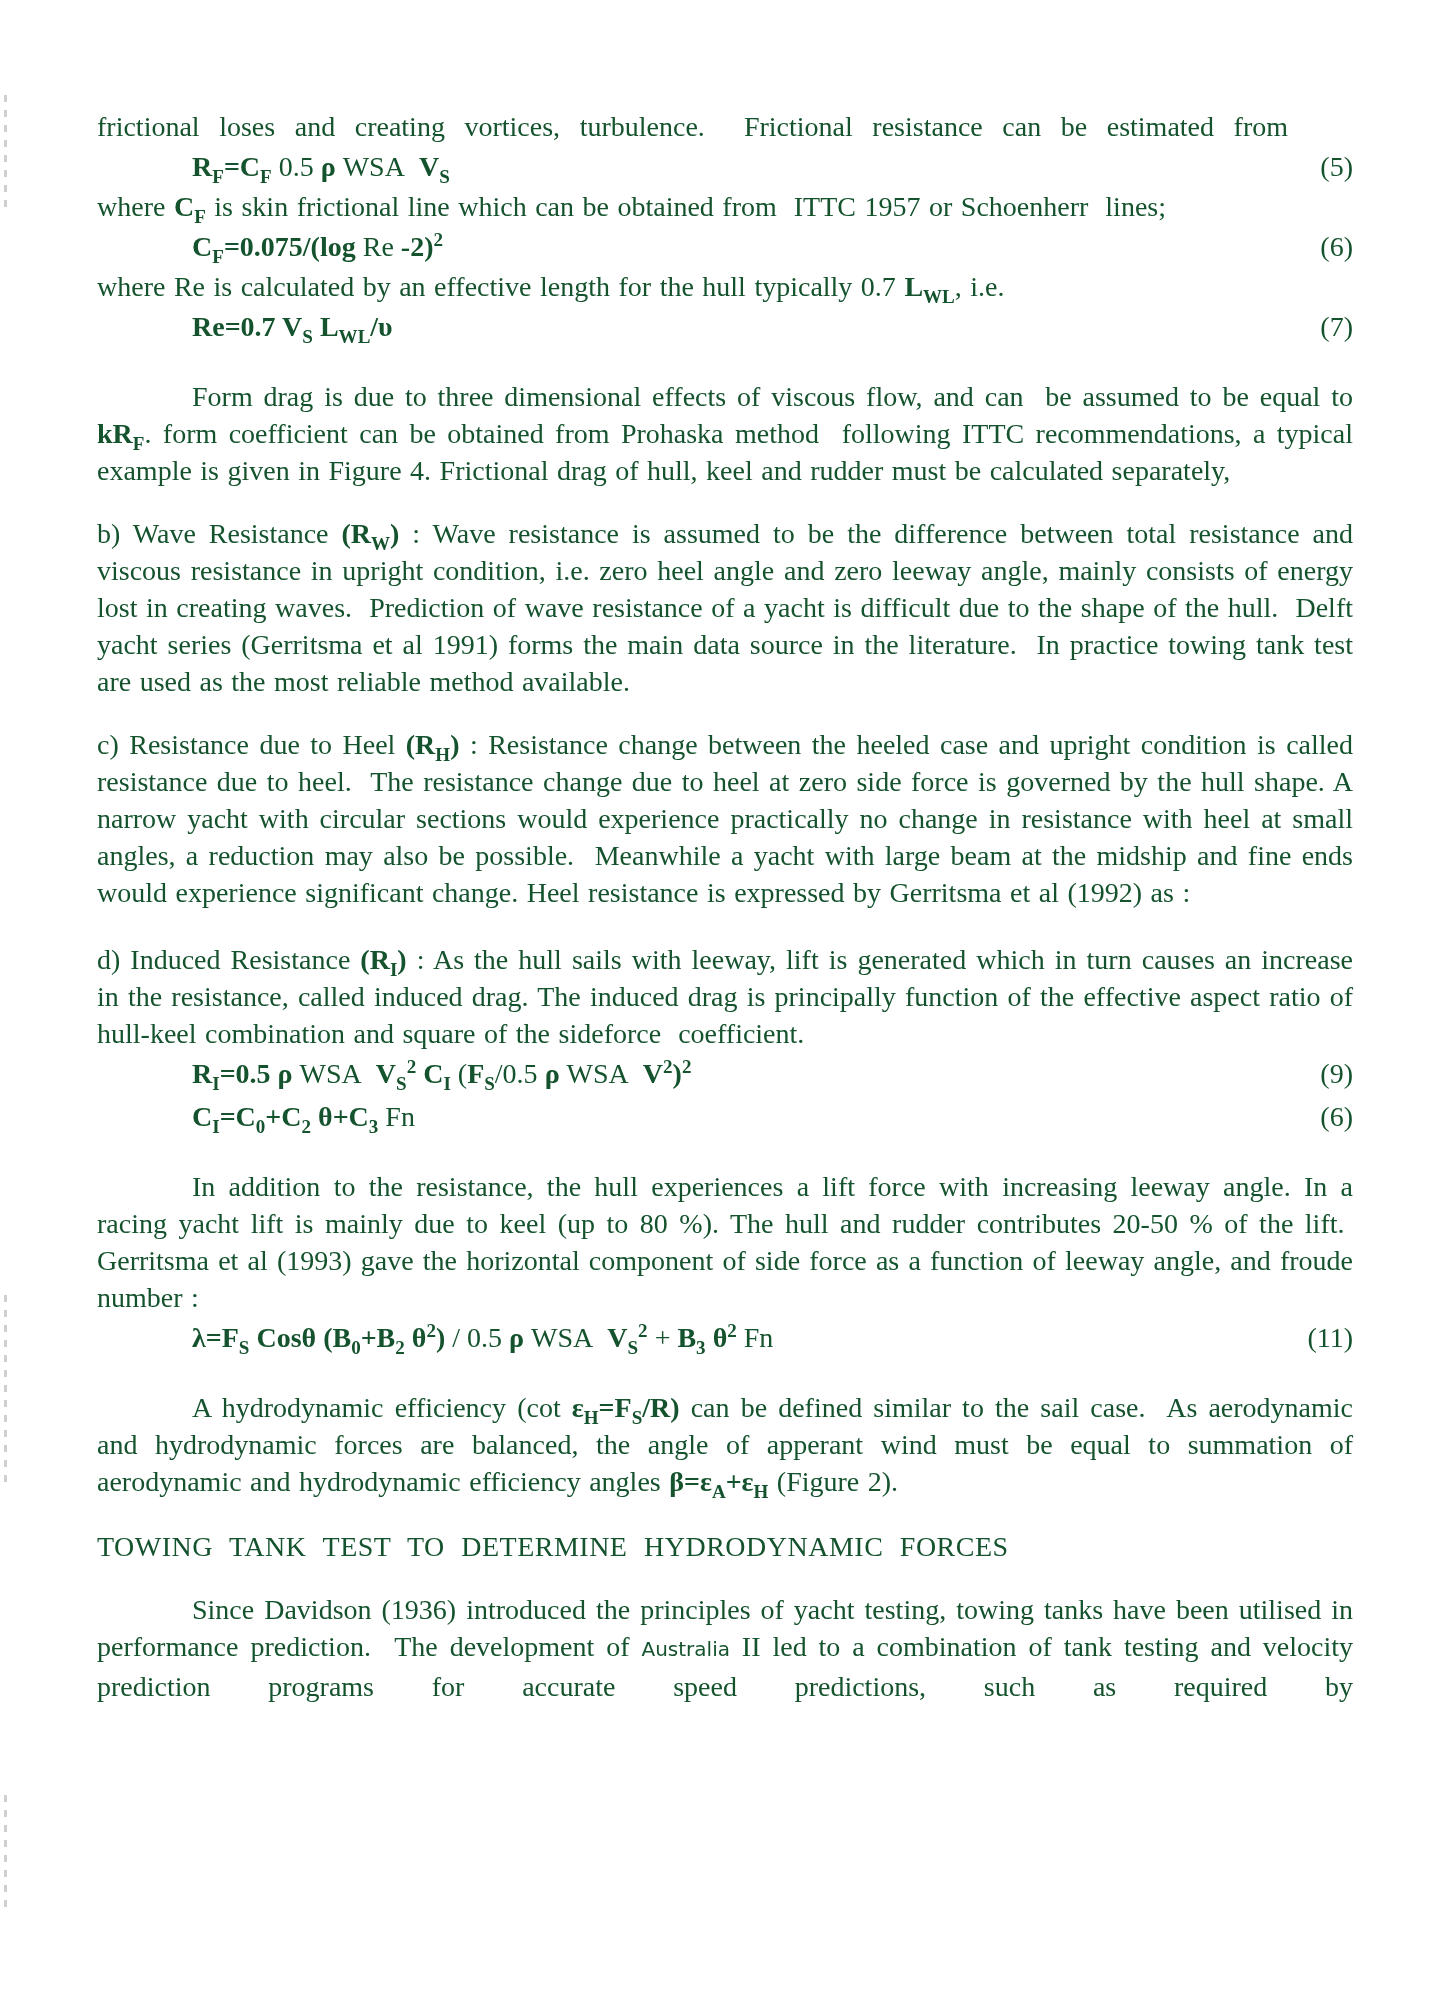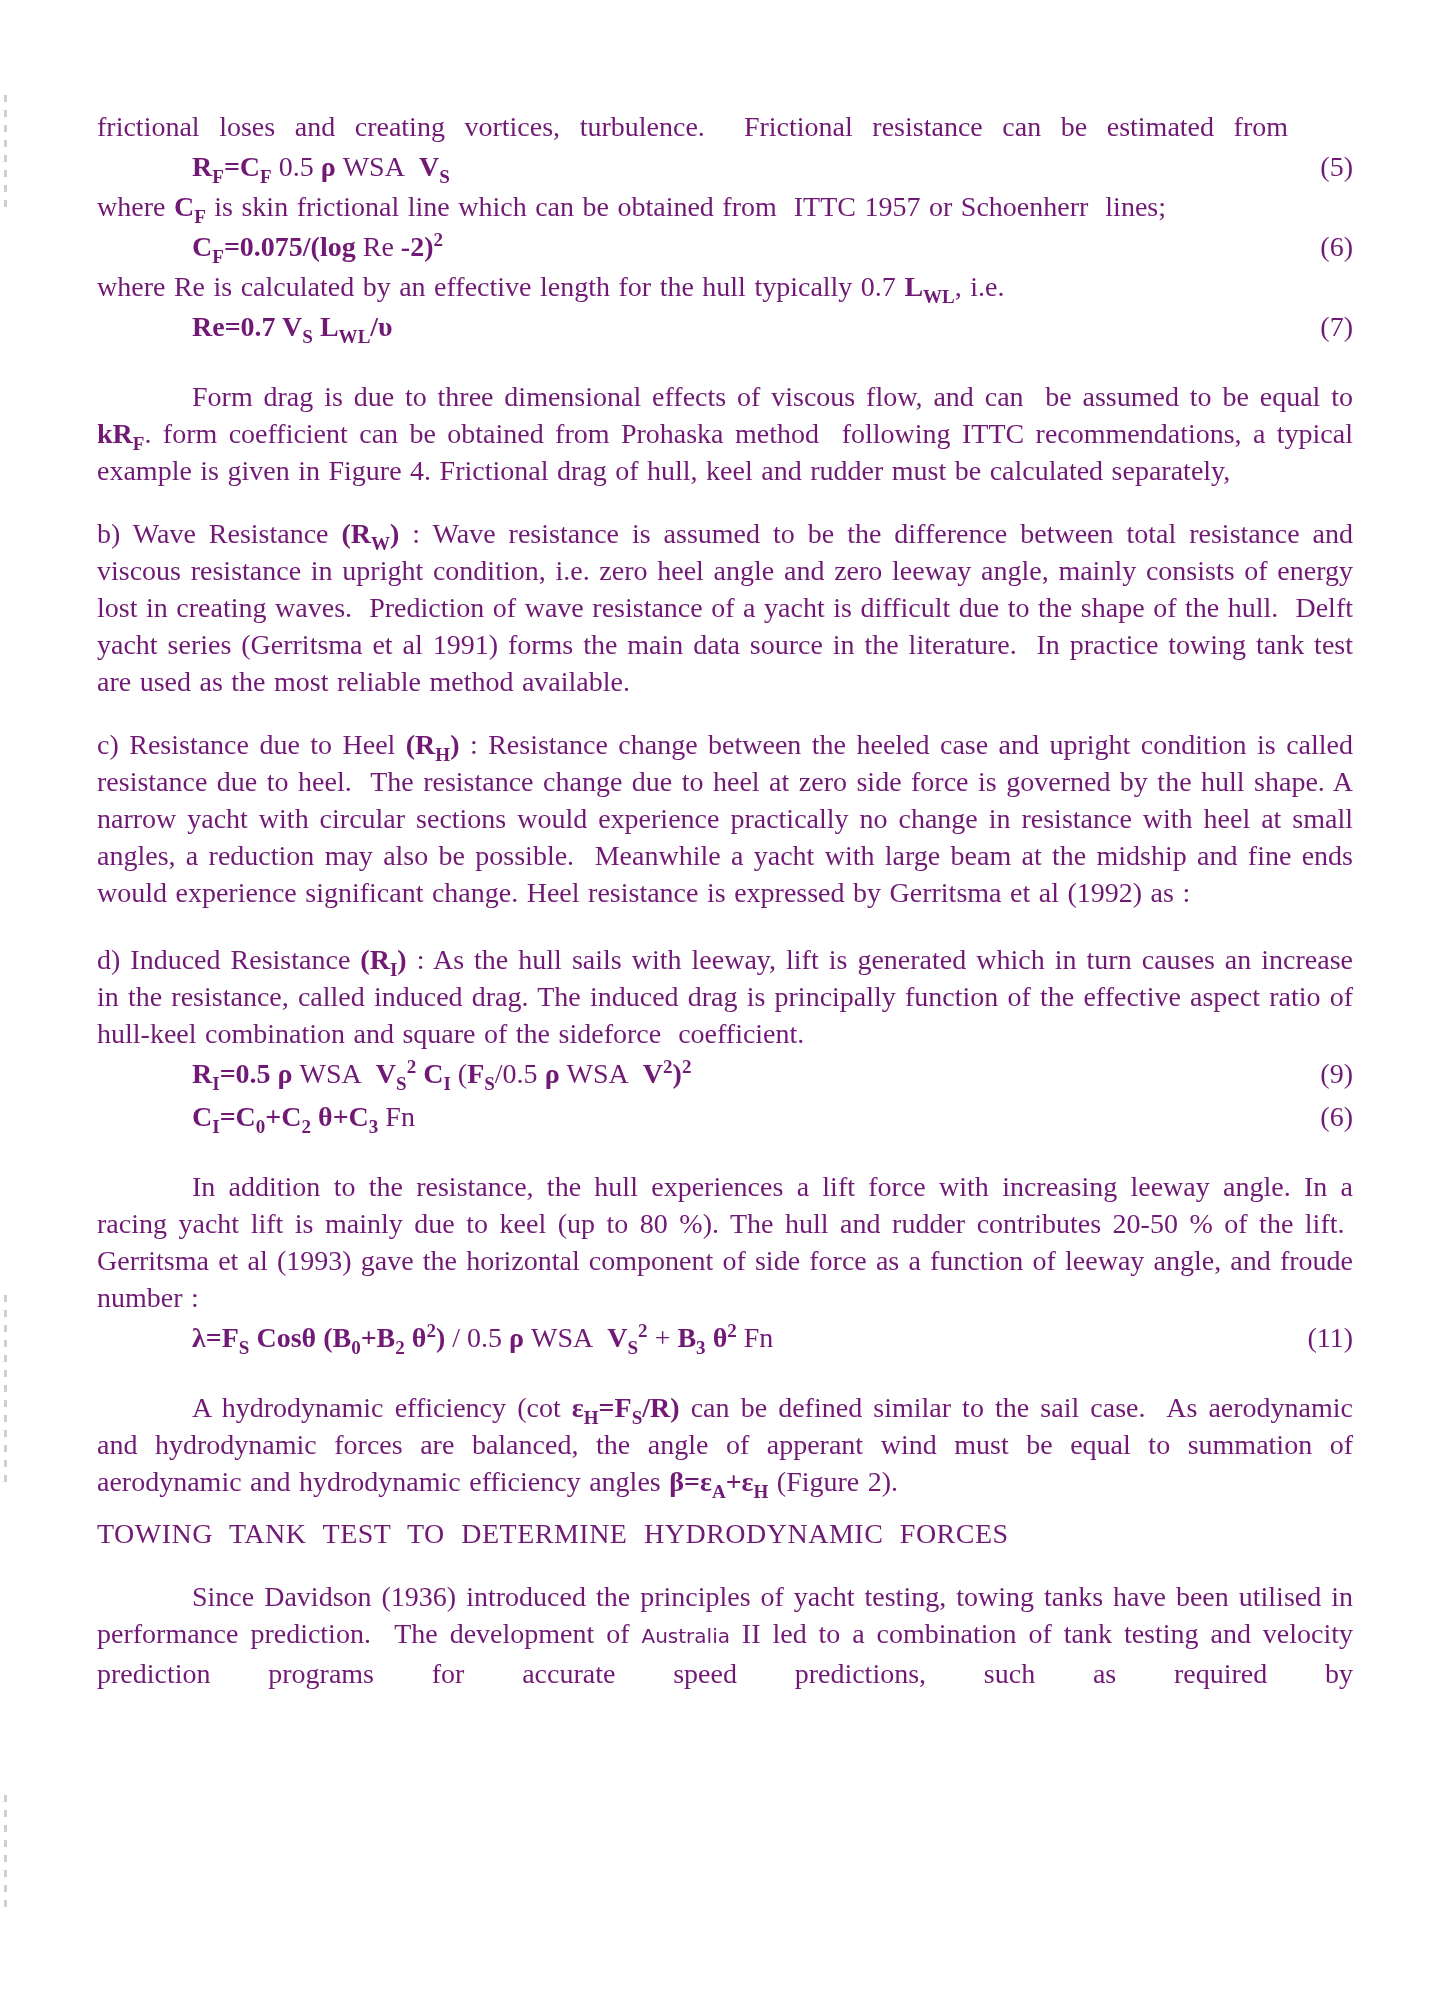--- a/index.html
+++ b/index.html
@@ -6,41 +6,41 @@
   .page {
     position:relative;
     width:1445px;
     height:2010px;
     box-sizing:border-box;
     padding:108px 92px 0 97px;
     background:#ffffff;
     font-family:"Liberation Serif","DejaVu Serif",serif;
     font-size:28px;
     line-height:37px;
-    color:#701a75;
+    color:#14532d;
     overflow:hidden;
   }
   p { margin:0; text-align:justify; word-spacing:1.5px; }
   sub, sup { line-height:0; font-size:68%; }
   b { font-weight:700; }
   .indent { text-indent:95px; }
   .jlast { text-align-last:justify; }
   .pr65 { padding-right:65px; }
   .mt-sm { margin-top:30px; }
   .mt-md { margin-top:26px; }
   .eq {
     display:flex;
     justify-content:space-between;
     align-items:flex-end;
     padding:3px 0 3px 95px;
   }
   .eq-body { white-space:nowrap; }
   .eq-num { white-space:nowrap; }
   .heading {
-    margin-top:15px;
+    margin-top:28px;
     text-align:left;
     word-spacing:9px;
     letter-spacing:0.5px;
   }
   .sans { font-family:"DejaVu Sans","Liberation Sans",sans-serif; font-size:20px; }
   .artifact {
     position:absolute;
     left:4px;
     width:3px;
     background:repeating-linear-gradient(to bottom,#a8a8a8 0 7px,transparent 7px 15px);

